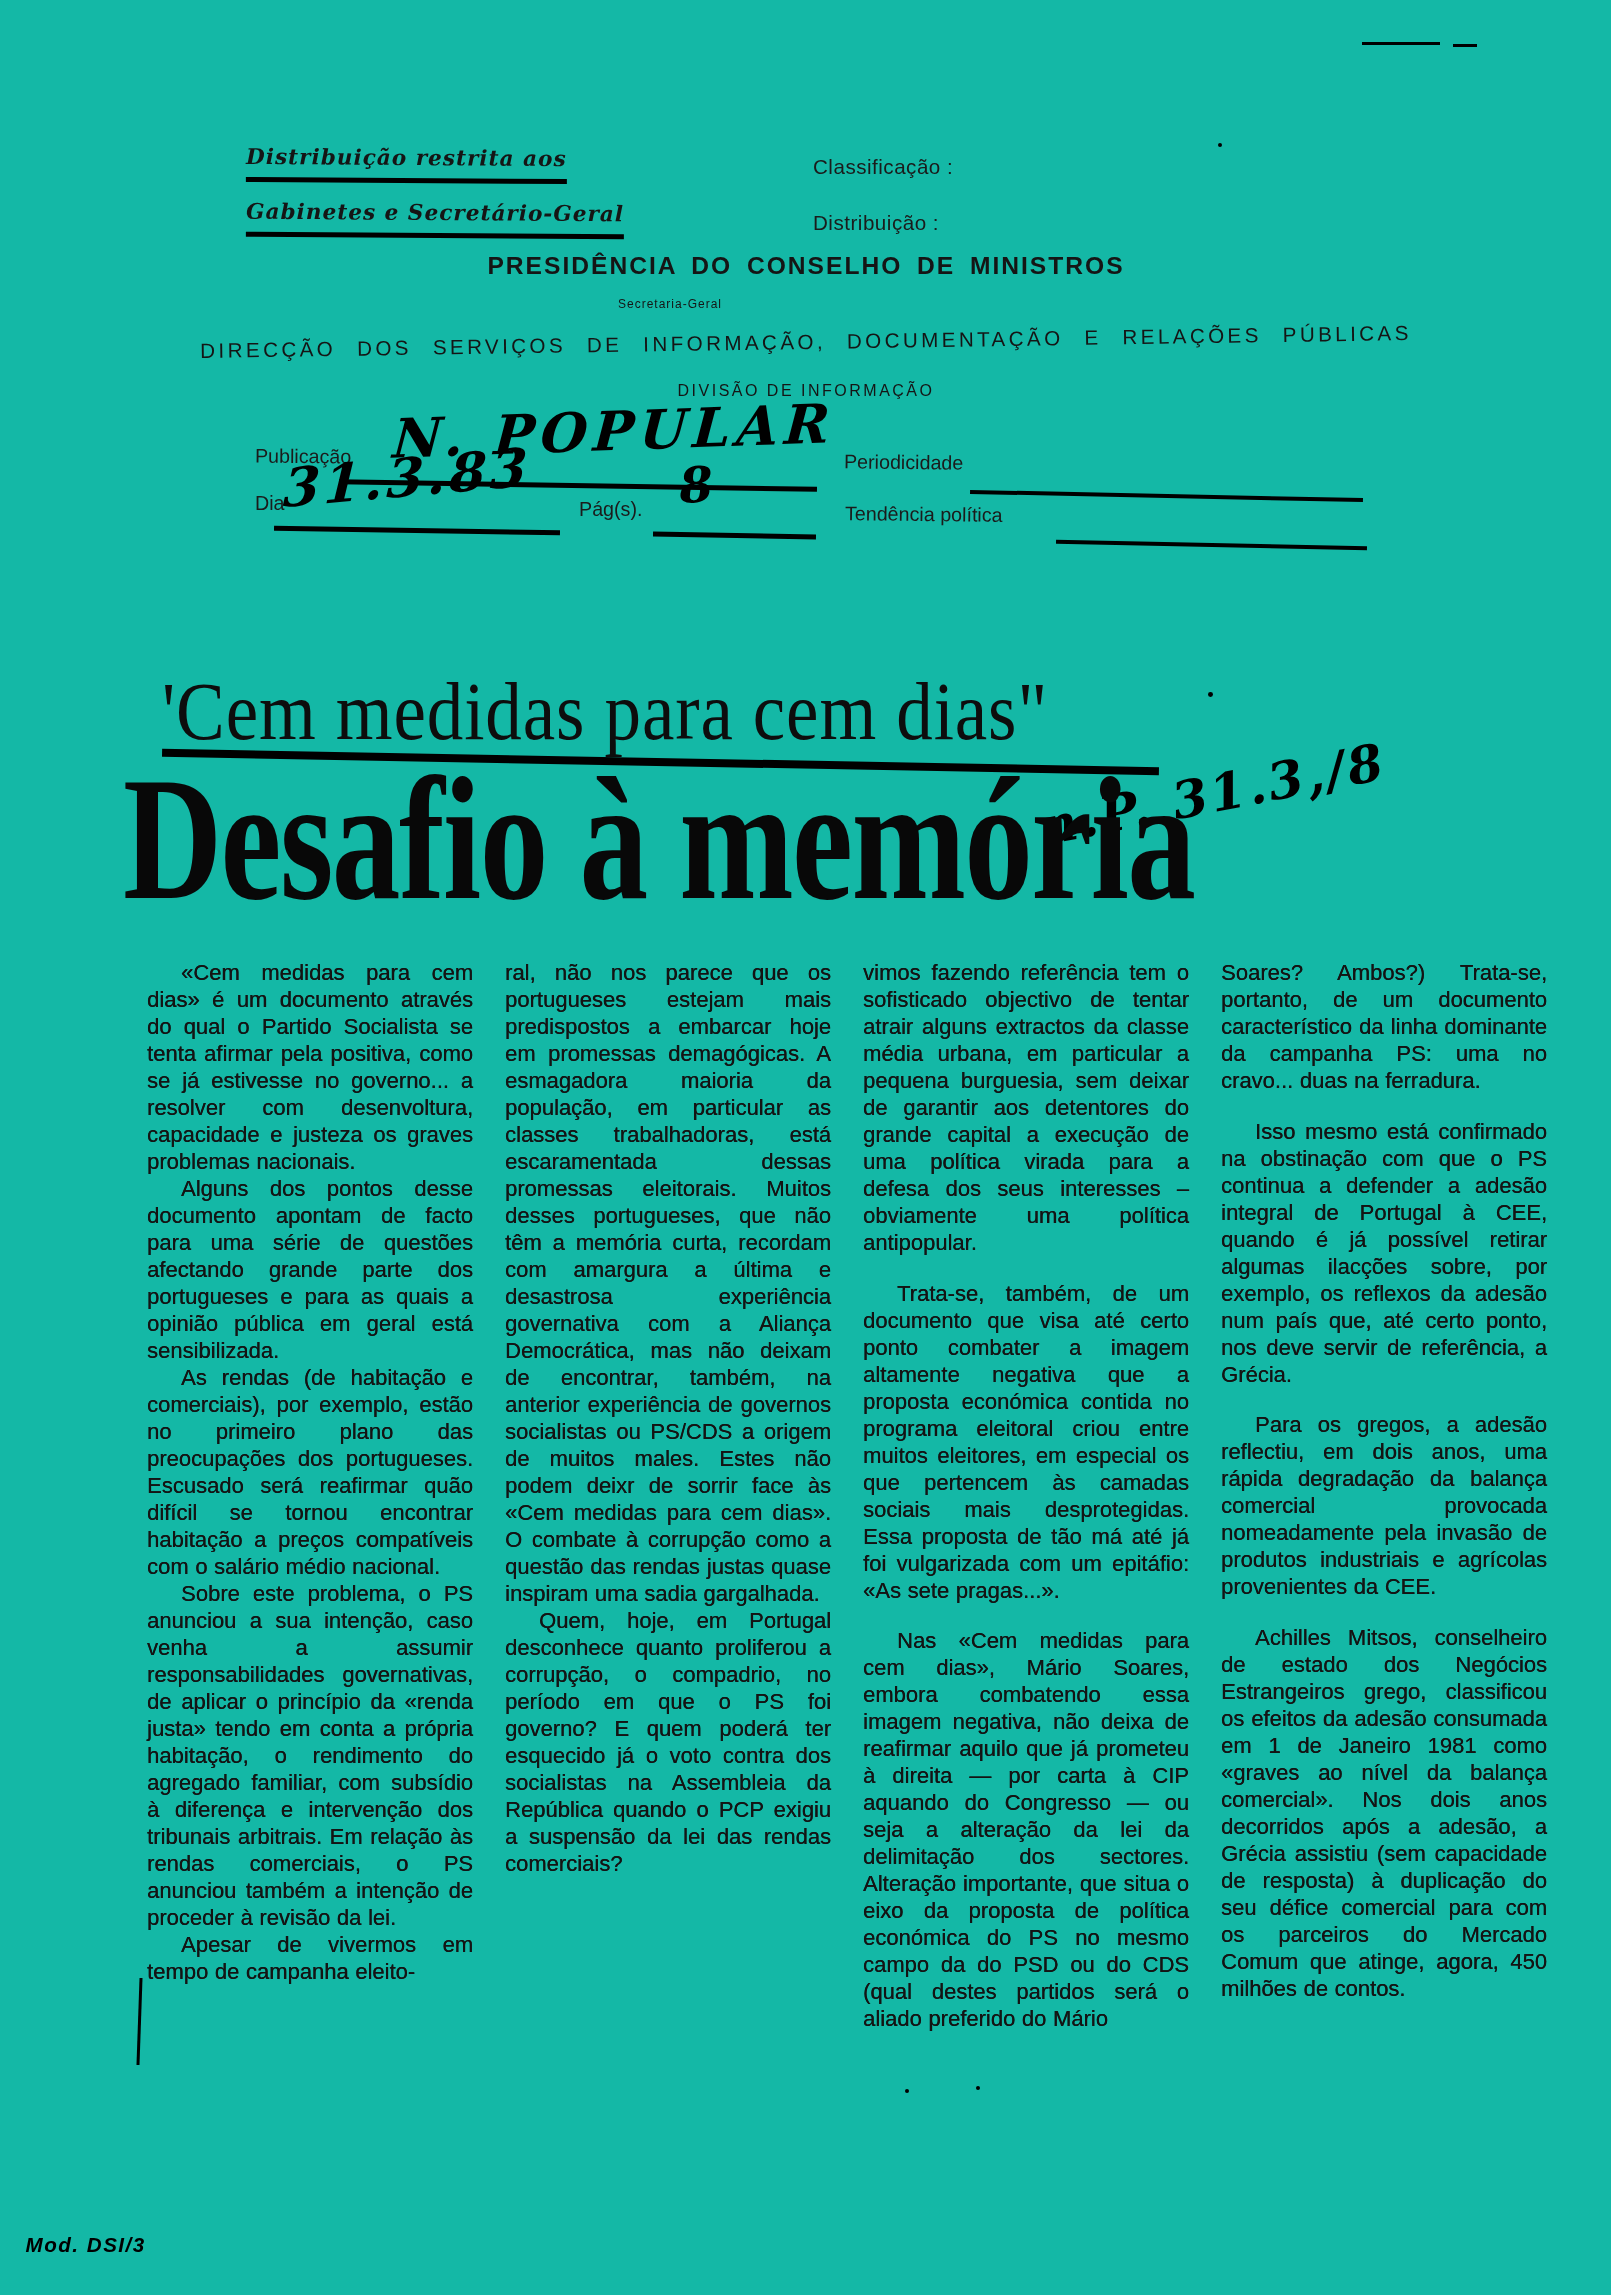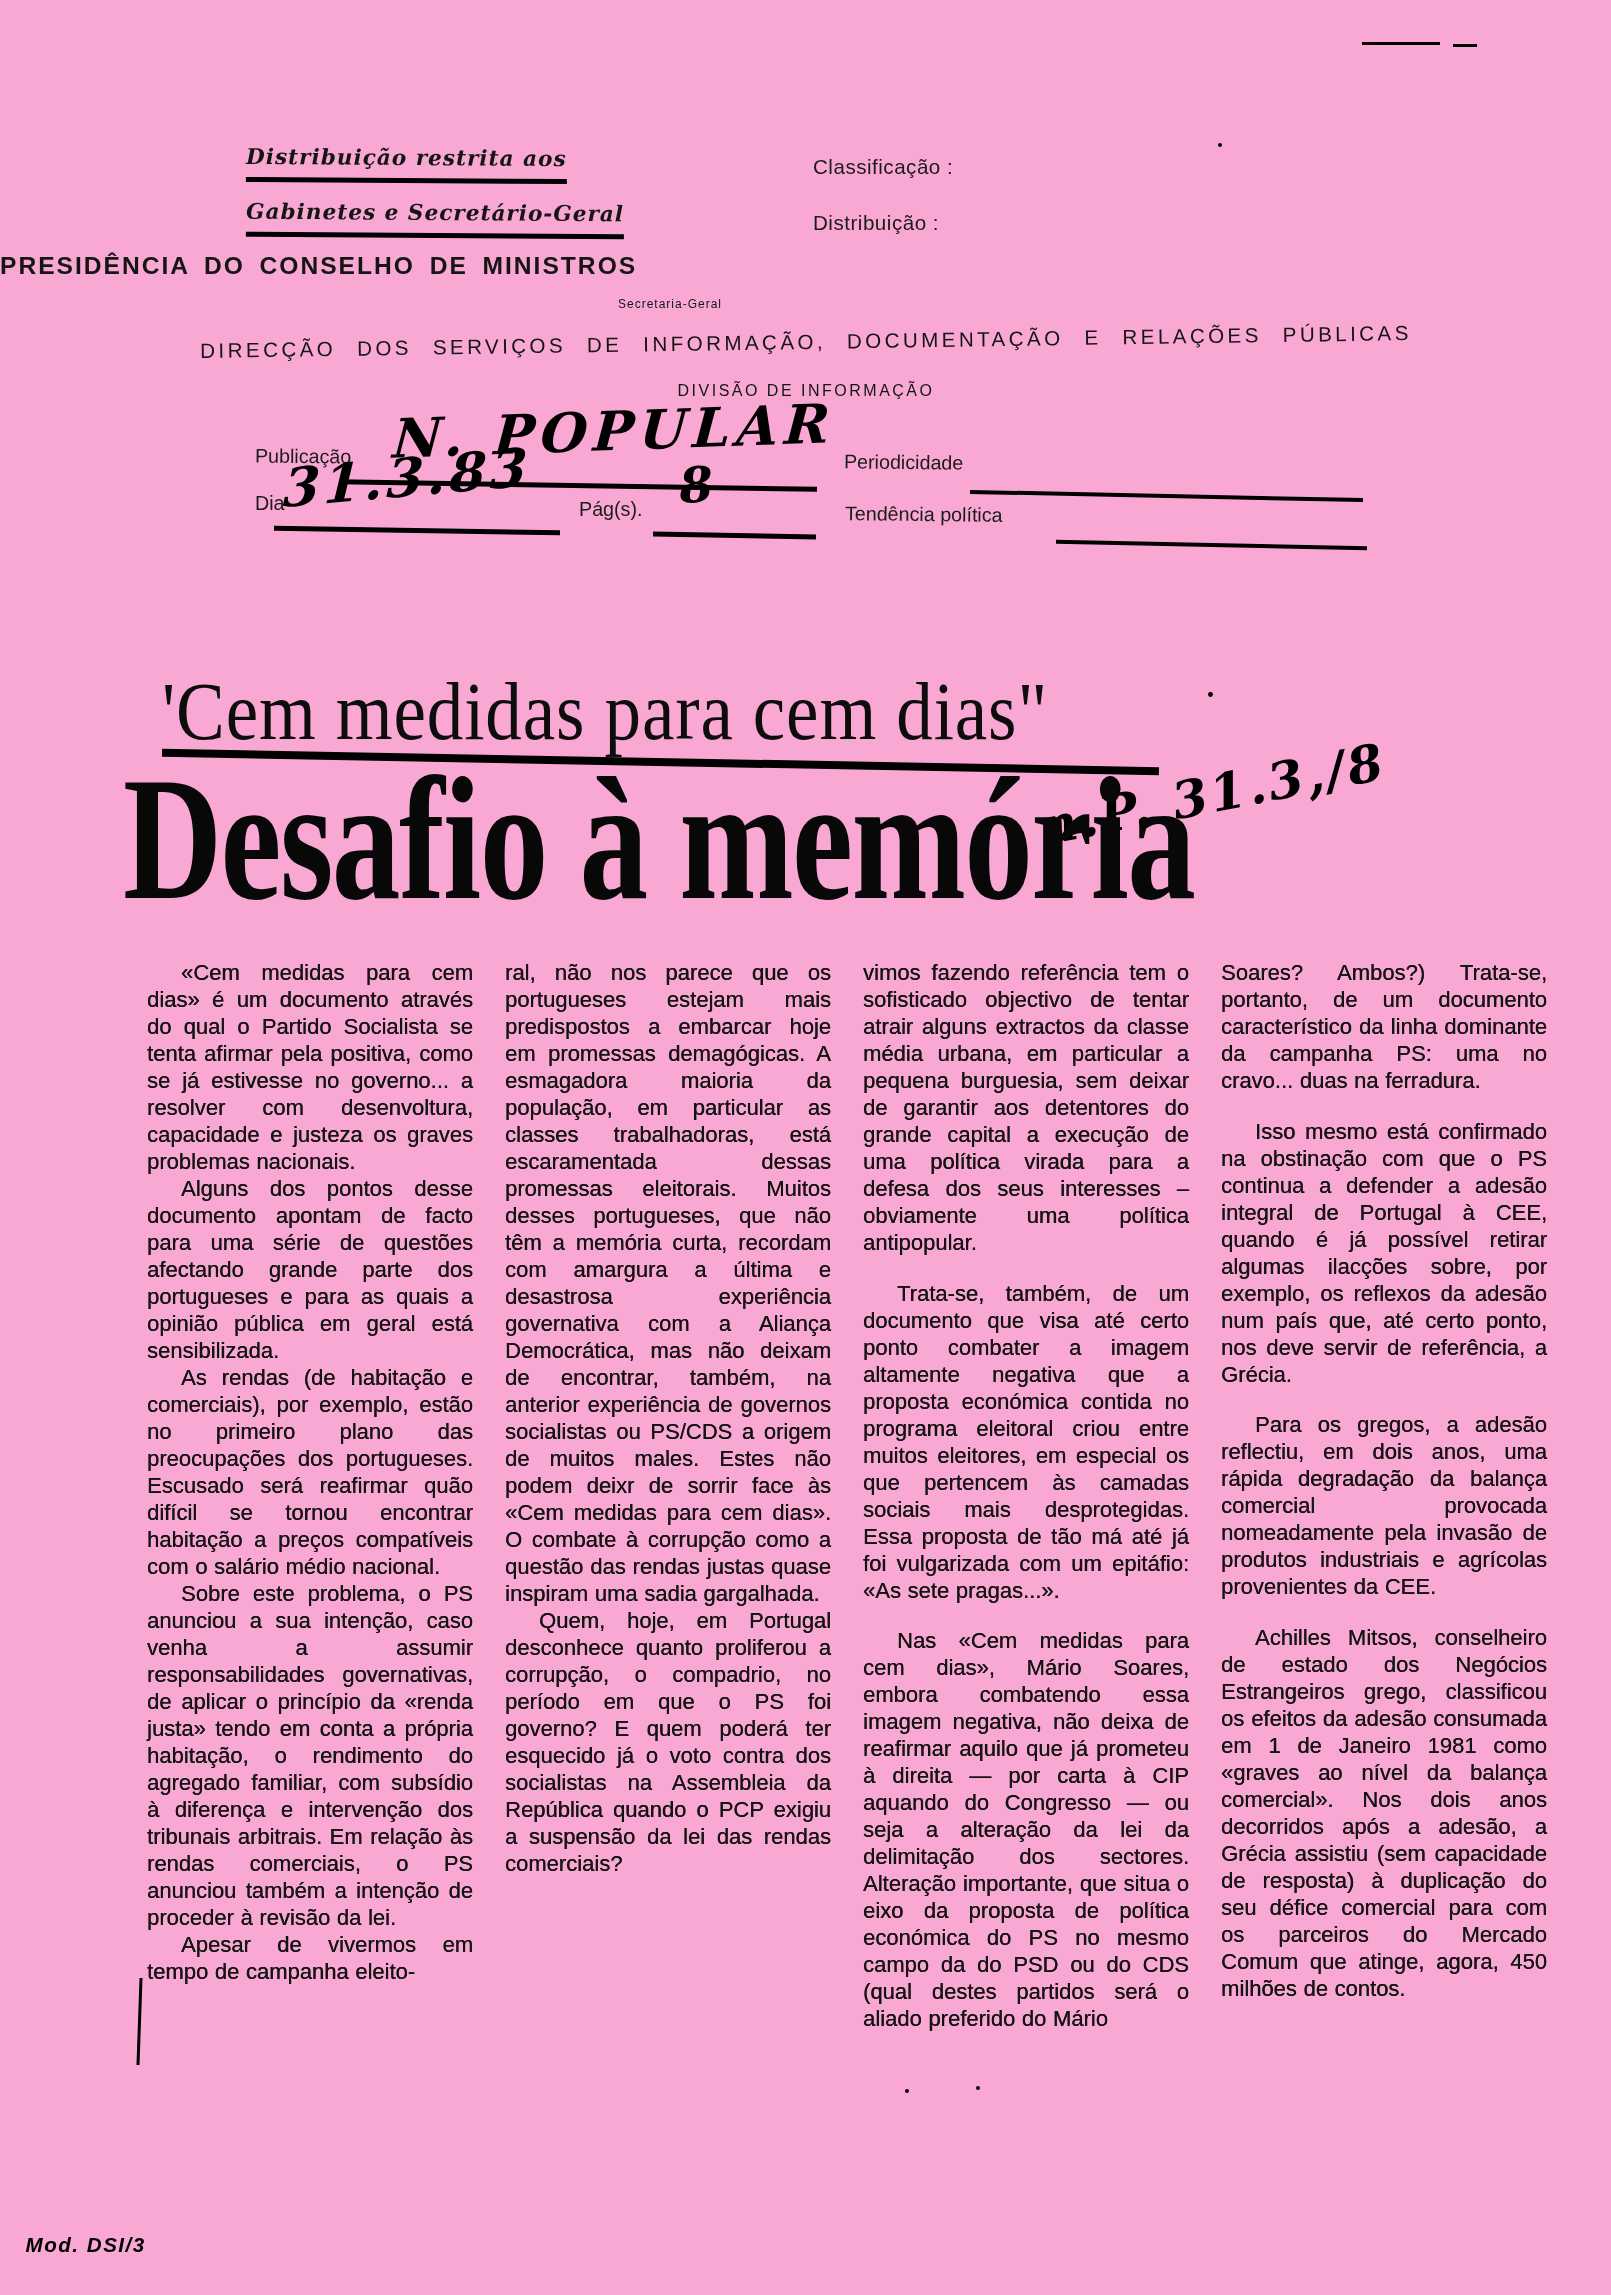--- a/index.html
+++ b/index.html
@@ -1,31 +1,31 @@
 <!DOCTYPE html>
 <html style="font-size:7.9px"><head>
 <meta charset="utf-8">
 <style>
   html,body{margin:0;padding:0;background:#e8e8e8;}
   .page{
-    position:relative;width:1612px;height:2295px;background:#f9a8d4;
+    position:relative;width:1612px;height:2295px;background:#14b8a6;
     font-family:"Liberation Sans",sans-serif;color:#151515;overflow:hidden;
   }
   
   .restricted{
     position:absolute;left:246px;font-family:"DejaVu Serif",serif;
     font-style:italic;font-weight:700;font-size:21.6px;letter-spacing:1px;
     padding-bottom:7.9px;border-bottom:5.4px solid #000;transform:rotate(0.4deg);
     white-space:nowrap;
   }
   .r1{top:145px;} .r2{top:200px;}
   .klabel{position:absolute;left:813px;font-size:20.6px;letter-spacing:0.5px;color:#1b1b1b;}
   .k1{top:155px;} .k2{top:211px;}
   .org-title{
-    position:absolute;left:0;top:252px;width:1612px;
+    position:absolute;left:0;top:252px;width:1612px;text-align:center;
     font-size:24.6px;font-weight:700;letter-spacing:2px;word-spacing:5.9px;white-space:nowrap;
   }
   .org-sec{position:absolute;left:0;top:297px;width:1340px;text-align:center;font-size:12px;letter-spacing:1px;}
   .org-dir{
     position:absolute;left:0;top:330px;width:1612px;text-align:center;
     font-size:20.6px;letter-spacing:3.4px;word-spacing:11.8px;white-space:nowrap;transform:rotate(-0.85deg);
   }
   .org-div{position:absolute;left:0;top:382px;width:1612px;text-align:center;font-size:16px;letter-spacing:2.5px;}
   
   .flabel{position:absolute;font-size:19.7px;color:#1b1b1b;white-space:nowrap;}

